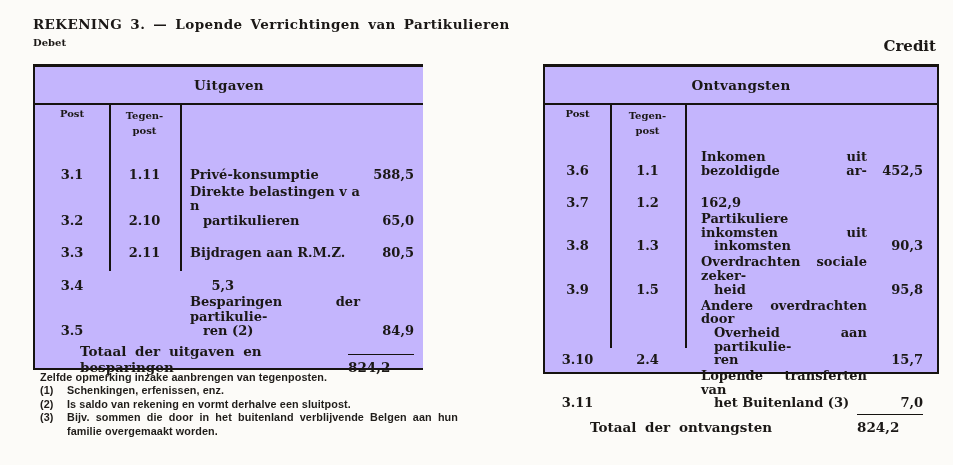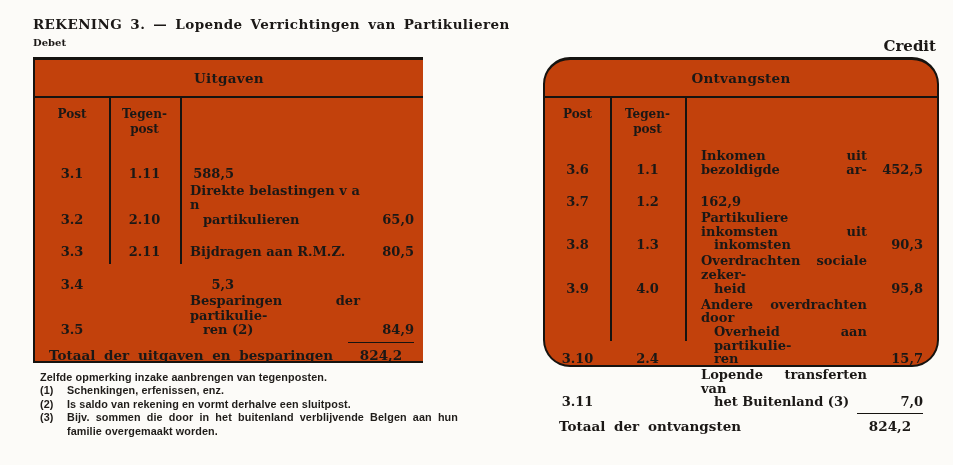--- a/index.html
+++ b/index.html
@@ -9,40 +9,40 @@
     font-family:"DejaVu Serif", serif; font-weight:700;
     overflow:hidden;
   }
   .page-title {
     position:absolute; left:33px; top:16px;
     font-size:13.5px; letter-spacing:0.4px; word-spacing:3px;
   }
   .debet-label { position:absolute; left:33px; top:37px; font-size:10px; }
   .credit-label { position:absolute; right:17px; top:37px; font-size:15px; }
 
-  .acct-table { position:absolute; top:57px; background:#c2410c; }
+  .acct-table { position:absolute; top:64px; background:#c4b5fd; }
   .acct-table.left  { left:33px;  width:388px; height:301px;
     border-top:3px solid #161310; border-left:2px solid #161310; border-bottom:2px solid #161310; }
   .acct-table.right { left:543px; width:392px; height:305px;
     border-top:3px solid #161310; border-left:2px solid #161310;
-    border-right:2.5px solid #161310; border-bottom:2px solid #161310;border-radius:27px; }
+    border-right:2.5px solid #161310; border-bottom:2px solid #161310; }
 
   .thead {
     height:36px; display:flex; align-items:center; justify-content:center;
     font-size:13.5px; letter-spacing:0.3px;
     border-bottom:2px solid #161310;
   }
   .tbody { position:relative; }
   .vline { position:absolute; top:0; width:1.5px; background:#161310; }
   .acct-table.left  .vline.v1 { left:74px;  height:166px; }
   .acct-table.left  .vline.v2 { left:145px; height:166px; }
   .acct-table.right .vline.v1 { left:65px;  height:243px; }
   .acct-table.right .vline.v2 { left:140px; height:243px; }
 
-  .colheads { display:flex; padding-top:9px; font-size:12px; }
+  .colheads { display:flex; padding-top:3px; font-size:10px; }
   .acct-table.left  .c-post  { width:74px; }  .acct-table.left  .c-tegen { width:71px; }
   .acct-table.right .c-post  { width:65px; }  .acct-table.right .c-tegen { width:75px; }
   .c-post, .c-tegen { text-align:center; flex-shrink:0; }
   .pre { white-space:pre-line; line-height:15px; }
 
   .rows { font-size:13px; }
   .acct-table.left  .rows { margin-top:14px; line-height:14.5px; }
   .acct-table.right .rows { margin-top:10px; line-height:13.6px; }
   .trow { display:flex; align-items:flex-end; }
   .acct-table.left  .trow { margin-bottom:2px; }
@@ -51,22 +51,22 @@
   .c-desc { flex:1; min-width:0; }
   .acct-table.left  .c-desc { padding-left:10px; }
   .acct-table.right .c-desc { padding-left:16px; }
   .dline.cont { padding-left:13px; }
   .dline.just { text-align:justify; text-align-last:justify; }
   .c-val { flex-shrink:0; text-align:right; }
   .acct-table.left  .c-val { width:54px; padding-right:9px; }
   .acct-table.right .c-val { width:56px; padding-right:14px; }
 
   .total-row { display:flex; align-items:flex-end; margin-top:4px; font-size:13.5px; }
-  .total-label { flex:1; padding-left:14px; word-spacing:4px; }
-  .total-block { display:flex; flex-direction:column; align-items:center; }
+  .total-label { flex:1; padding-left:45px; word-spacing:4px; }
+  .total-block { display:flex; flex-direction:column; align-items:flex-start; }
   .acct-table.left  .total-block { padding-right:9px; }
   .acct-table.right .total-block { padding-right:14px; }
   .total-rule { width:66px; border-top:1.5px solid #161310; margin-bottom:4px; }
 
   .footnotes {
     position:absolute; left:40px; top:371px; width:418px;
     font-family:"Liberation Sans", sans-serif; font-weight:700;
     font-size:10.8px; line-height:13.4px; color:#201d1a; letter-spacing:0.1px;
   }
   .fnote { display:flex; }
@@ -90,20 +90,23 @@
       <div class="vline v2"></div>
       <div class="colheads">
         <div class="c-post">Post</div>
         <div class="c-tegen pre">Tegen-
 post</div>
       </div>
       <div class="rows" id="rows-uitgaven">
           <div class="trow">
             <div class="c-post">3.1</div>
             <div class="c-tegen">1.11</div>
+            <div class="c-desc">
+              <div class="dline">Privé-konsumptie</div>
+            </div>
             <div class="c-val">588,5</div>
           </div>
           <div class="trow">
             <div class="c-post">3.2</div>
             <div class="c-tegen">2.10</div>
             <div class="c-desc">
               <div class="dline just">Direkte belastingen v a n</div>
               <div class="dline cont">partikulieren</div>
             </div>
             <div class="c-val">65,0</div>
@@ -169,21 +172,21 @@
             <div class="c-post">3.8</div>
             <div class="c-tegen">1.3</div>
             <div class="c-desc">
               <div class="dline just">Partikuliere inkomsten uit</div>
               <div class="dline cont">inkomsten</div>
             </div>
             <div class="c-val">90,3</div>
           </div>
           <div class="trow">
             <div class="c-post">3.9</div>
-            <div class="c-tegen">4.0</div>
+            <div class="c-tegen">1.5</div>
             <div class="c-desc">
               <div class="dline just">Overdrachten sociale zeker-</div>
               <div class="dline cont">heid</div>
             </div>
             <div class="c-val">95,8</div>
           </div>
           <div class="trow">
             <div class="c-post">3.10</div>
             <div class="c-tegen">2.4</div>
             <div class="c-desc">

